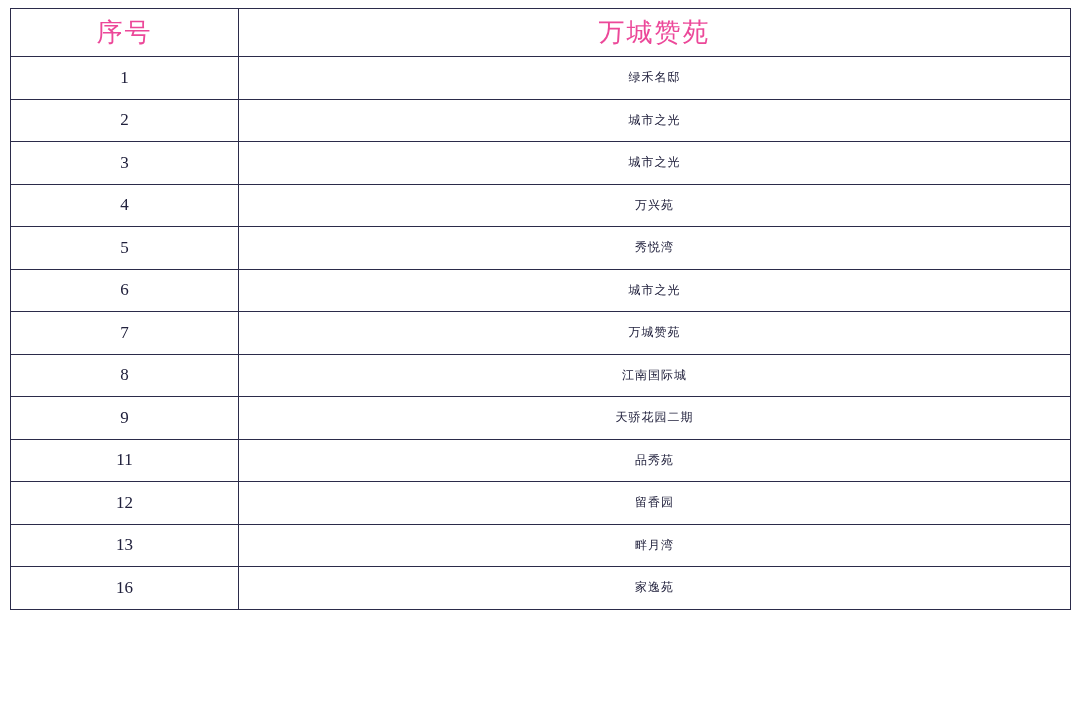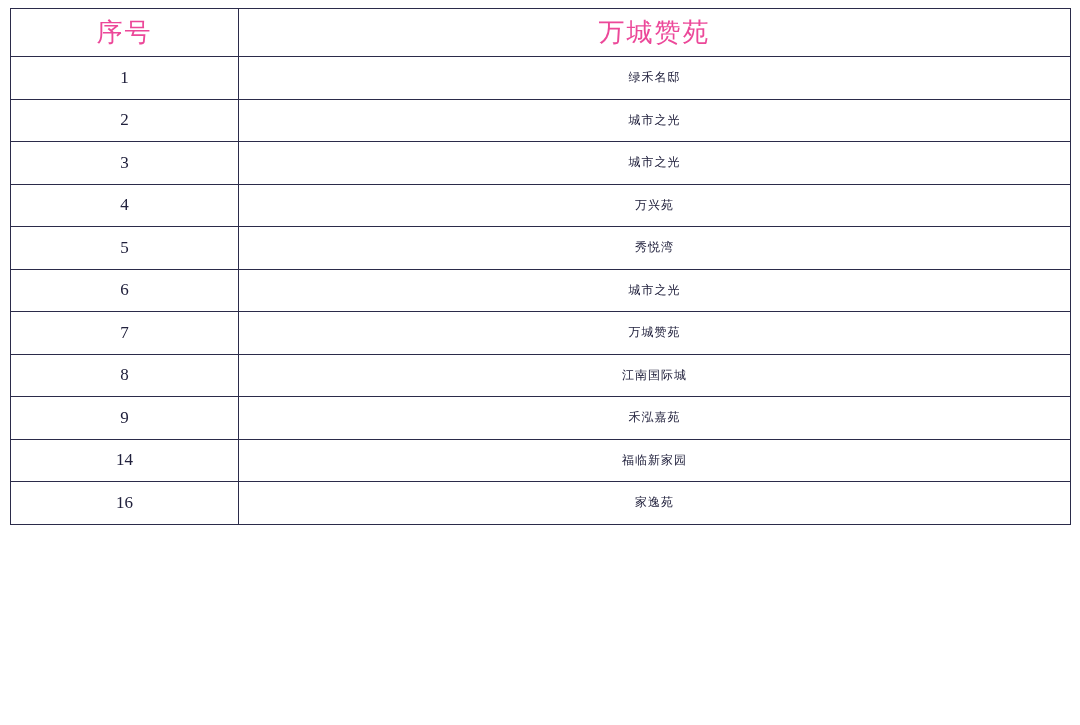--- a/index.html
+++ b/index.html
@@ -96,25 +96,33 @@
       <tr>
         <td class="idx">7</td>
         <td>万城赞苑</td>
       </tr>
       <tr>
         <td class="idx">8</td>
         <td>江南国际城</td>
       </tr>
       <tr>
         <td class="idx">9</td>
-        <td>禾泓嘉苑</td>
+        <td>天骄花园二期</td>
       </tr>
       <tr>
-        <td class="idx">14</td>
-        <td>福临新家园</td>
+        <td class="idx">11</td>
+        <td>品秀苑</td>
+      </tr>
+      <tr>
+        <td class="idx">12</td>
+        <td>留香园</td>
+      </tr>
+      <tr>
+        <td class="idx">13</td>
+        <td>畔月湾</td>
       </tr>
       <tr>
         <td class="idx">16</td>
         <td>家逸苑</td>
       </tr>
     </tbody>
   </table>
 </div>
 
 </body></html>

